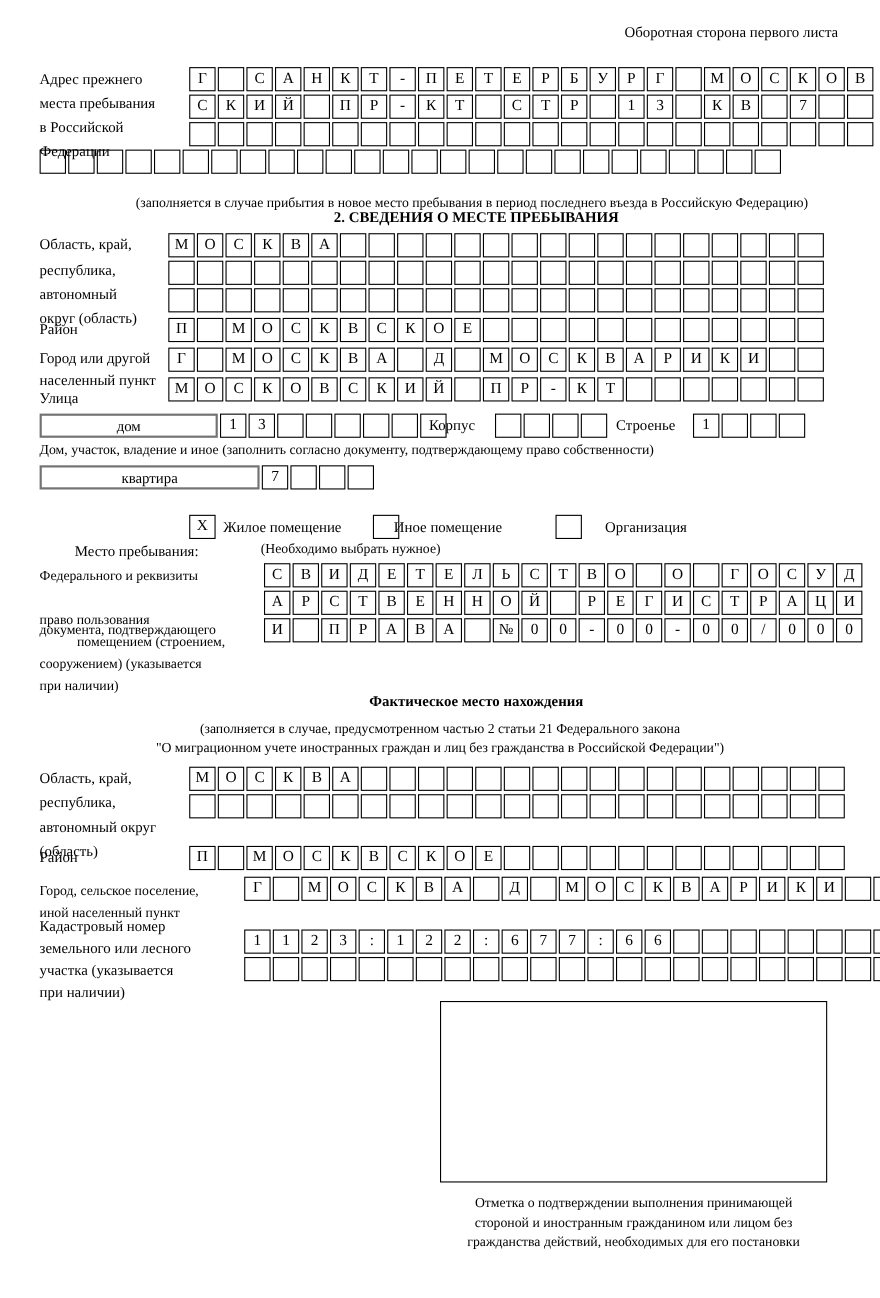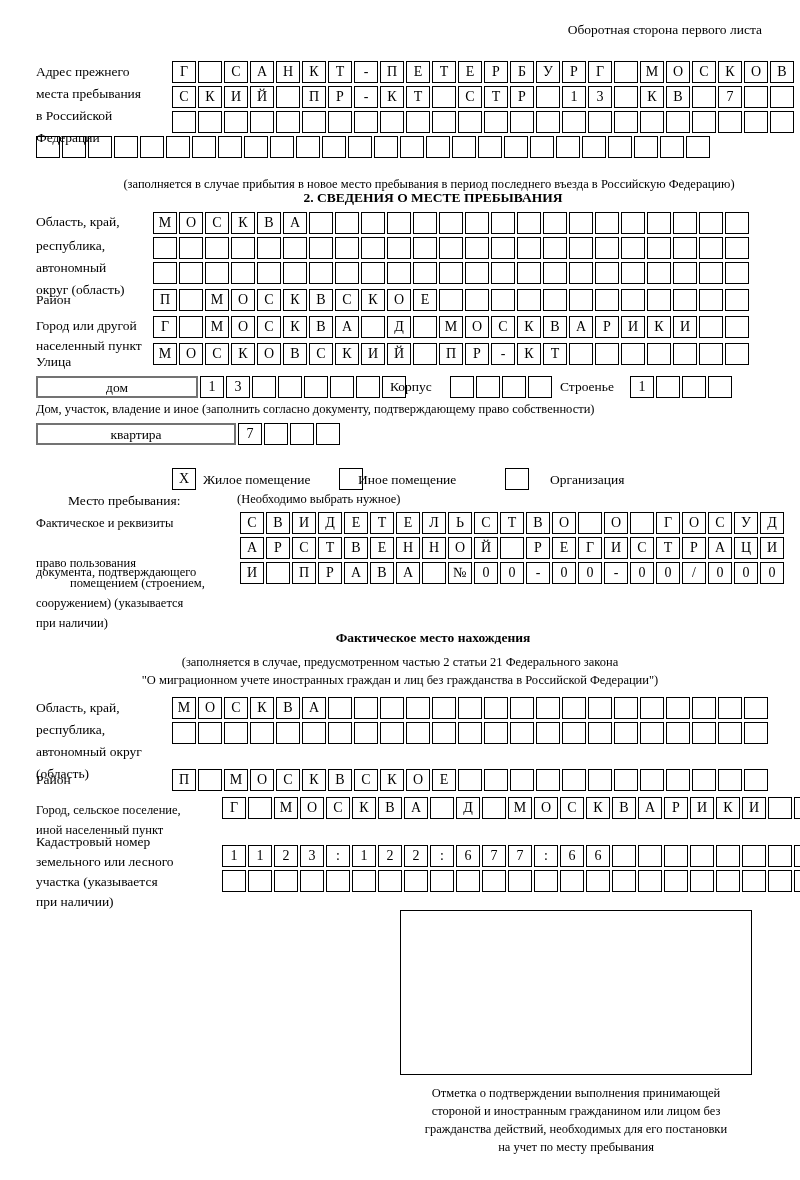--- a/index.html
+++ b/index.html
@@ -428,21 +428,21 @@
 
   <div class="lbl" style="left:36px; top:491px;margin-left:32px;">Место пребывания:</div>
   <div class="chk" style="position:absolute; left:172px; top:468px;">X</div>
   <div class="lbl" style="left:203px; top:470px;">Жилое помещение</div>
   <div class="chk" style="position:absolute; left:339px; top:468px;"></div>
   <div class="lbl" style="left:358px; top:470px;">Иное помещение</div>
   <div class="chk" style="position:absolute; left:505px; top:468px;"></div>
   <div class="lbl" style="left:550px; top:470px;">Организация</div>
   <div class="lbl small" style="left:237px; top:490px;">(Необходимо выбрать нужное)</div>
 
-  <div class="lbl small" style="left:36px; top:514px;">Фактическое и реквизиты</div>
+  <div class="lbl small" style="left:36px; top:514px;">Федерального и реквизиты</div>
   <div class="lbl small" style="left:36px; top:534px;margin-top:29px;">документа, подтверждающего</div>
   <div class="lbl small" style="left:36px; top:554px;">право пользования</div>
   <div class="lbl small" style="left:36px; top:574px;margin-left:34px;">помещением (строением,</div>
   <div class="lbl small" style="left:36px; top:594px;">сооружением) (указывается</div>
   <div class="lbl small" style="left:36px; top:614px;">при наличии)</div>
 
   <div class="boxrow" id="s2-doc-0" style="left:240px; top:512px;">
       <div class="cell">С</div>
       <div class="cell">В</div>
       <div class="cell">И</div>
@@ -680,15 +680,14 @@
       <div class="cell blank"></div>
       <div class="cell blank"></div>
       <div class="cell blank"></div>
       <div class="cell blank"></div>
     </div>
 
   <div class="bigbox" style="left:400px; top:910px; width:352px; height:165px;"></div>
   <div class="foot-note" style="left:390px; top:1085px; width:372px;">Отметка о подтверждении выполнения принимающей</div>
   <div class="foot-note" style="left:390px; top:1103px; width:372px;">стороной и иностранным гражданином или лицом без</div>
   <div class="foot-note" style="left:390px; top:1121px; width:372px;">гражданства действий, необходимых для его постановки</div>
-  <div class="foot-note" style="left:390px; top:1139px; width:372px;">на учет по месту пребывания</div>
 
 </div>
 
 </body></html>

